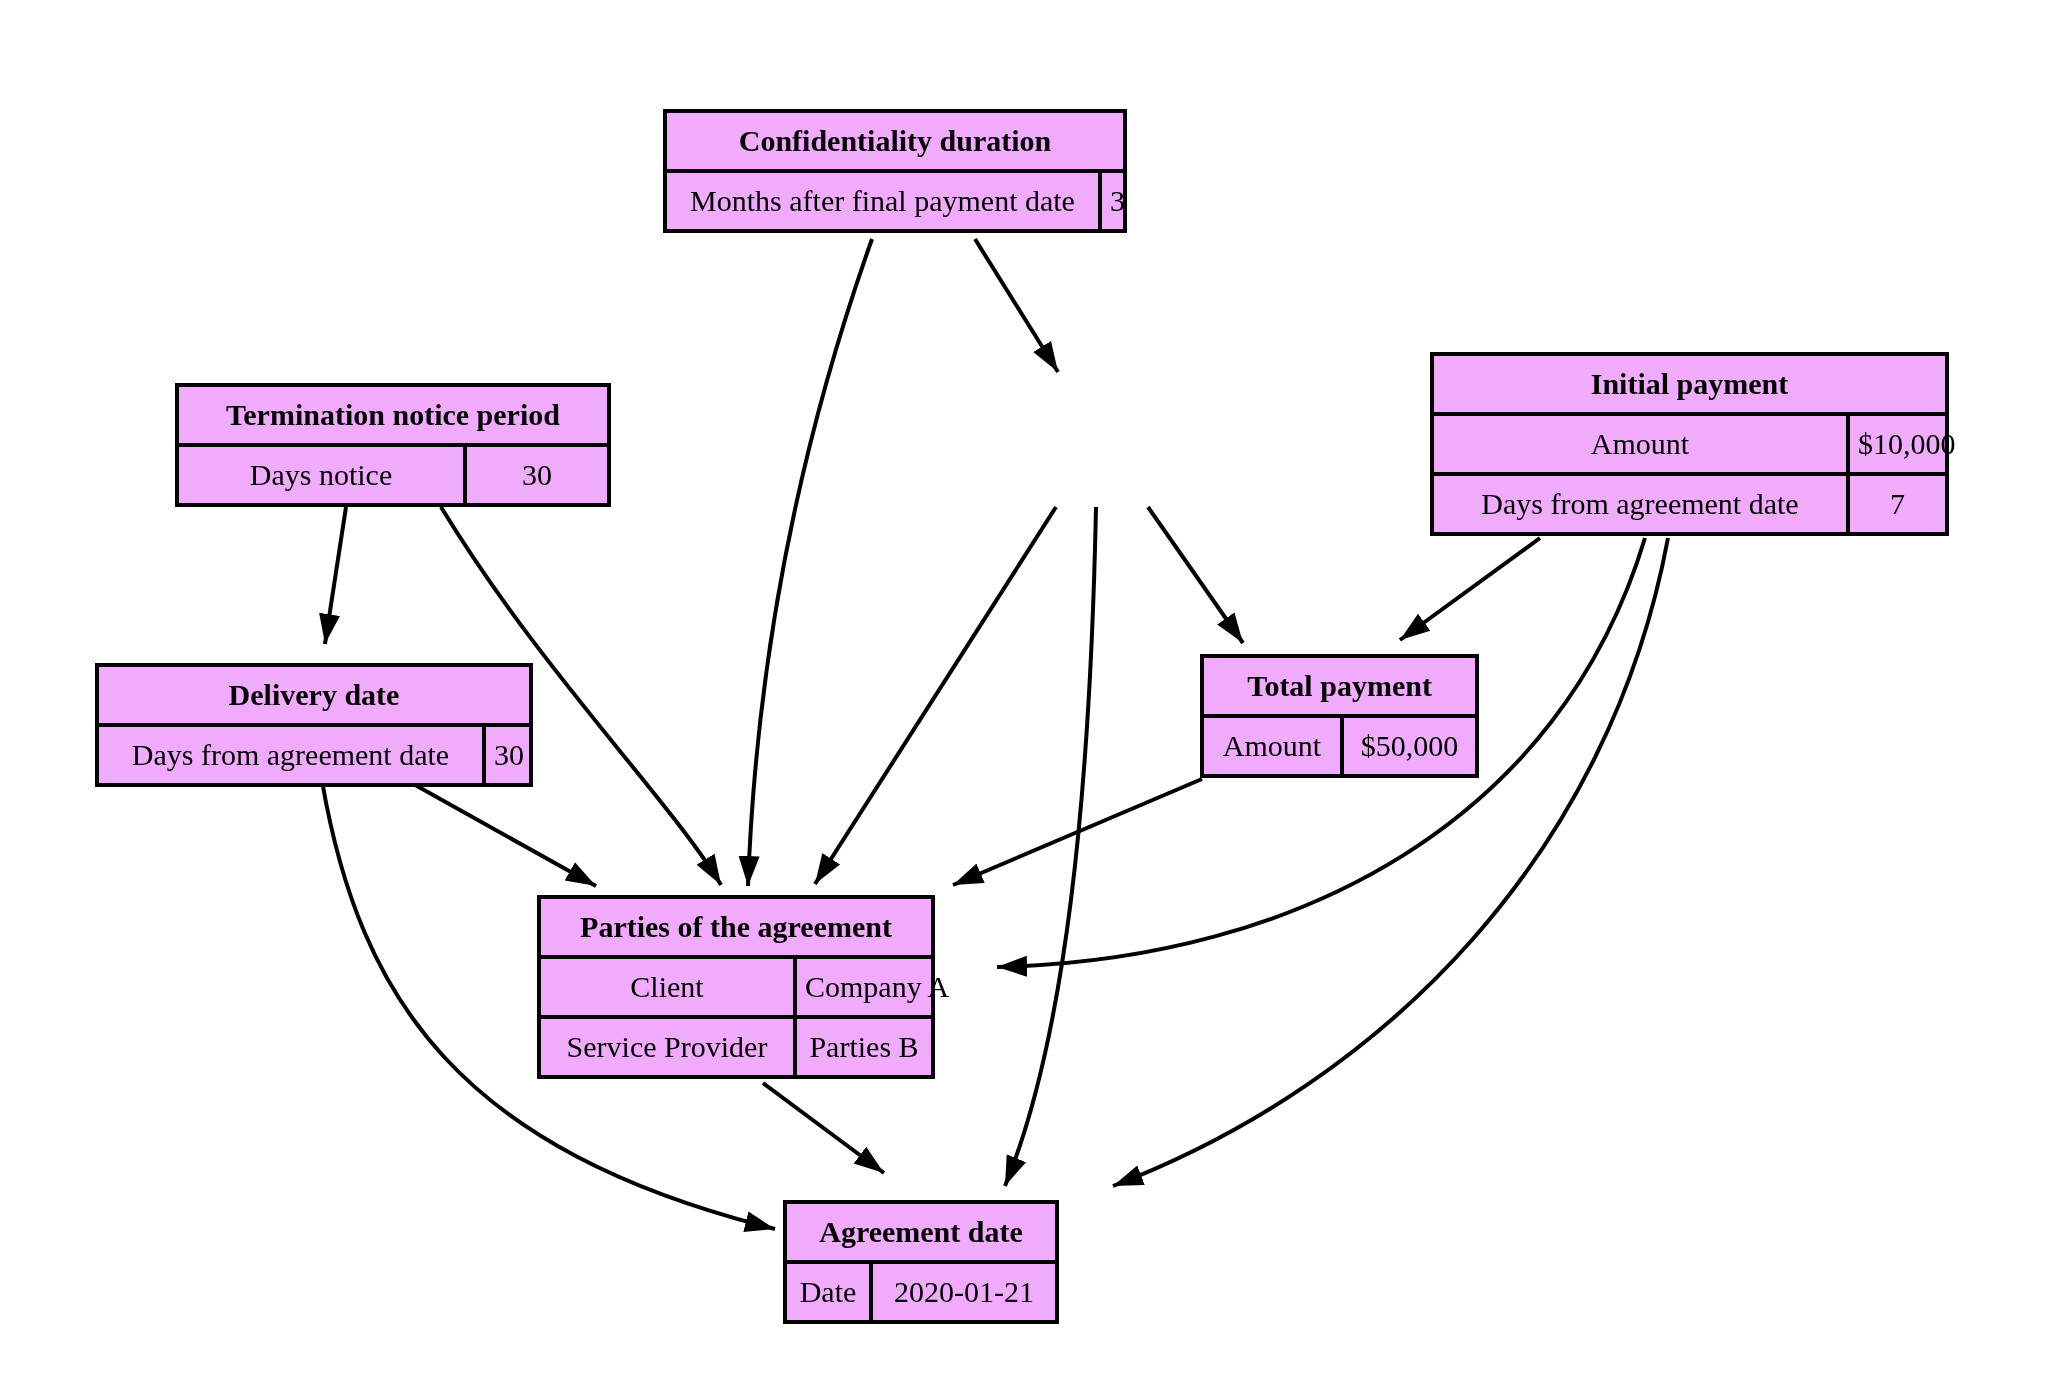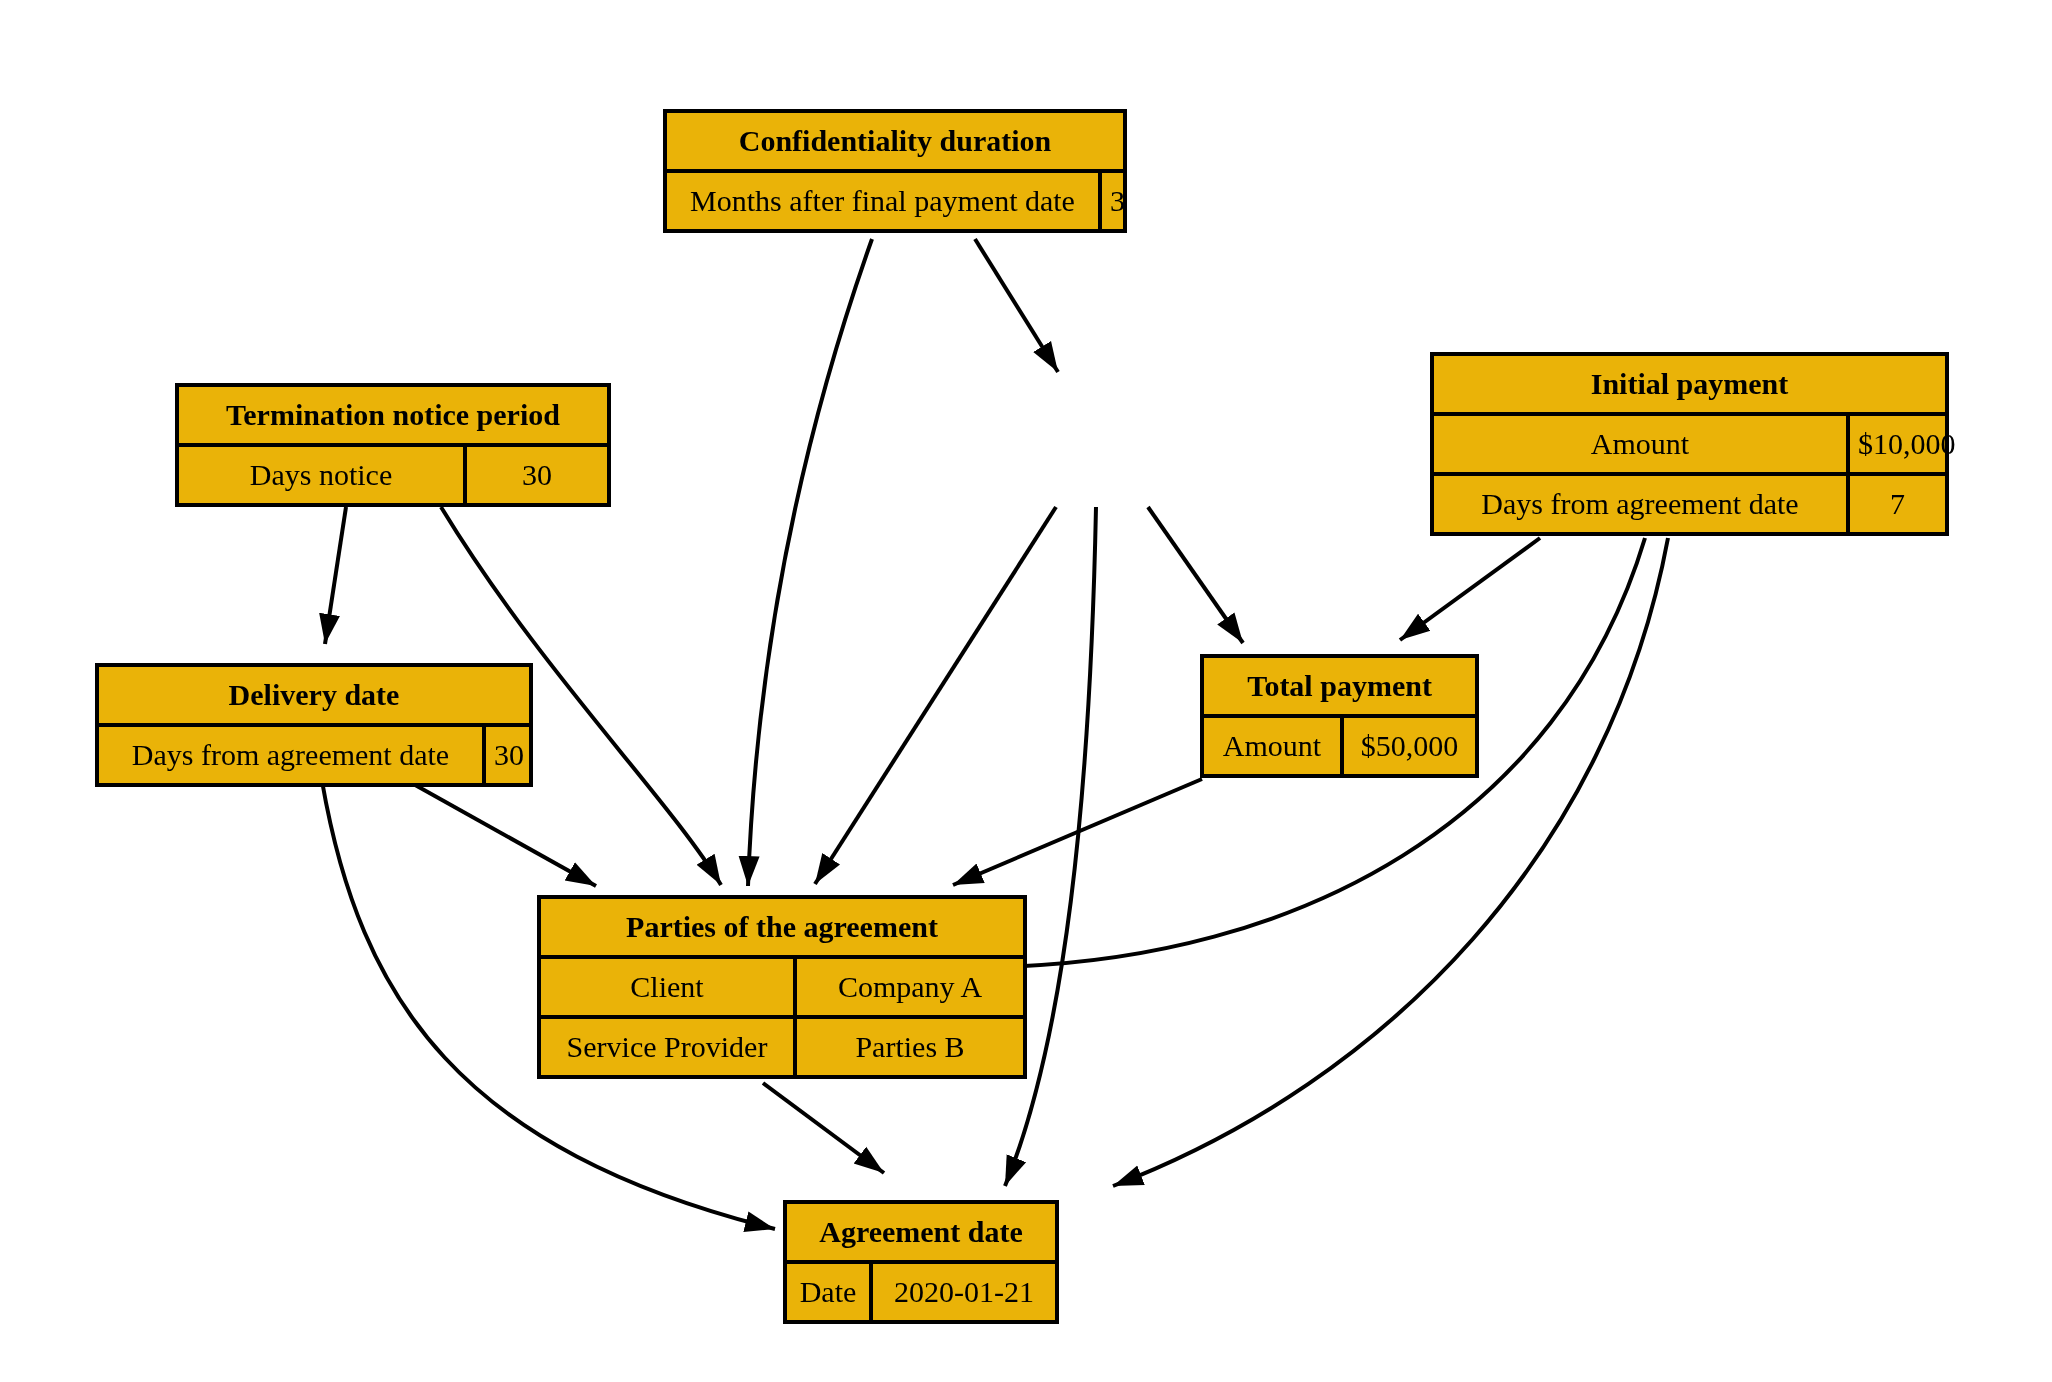--- a/index.html
+++ b/index.html
@@ -20,21 +20,21 @@
   }
   table.node th,table.node td{
     border:4px solid #000000;
     font-size:30px;
     color:#000000;
     text-align:center;
     vertical-align:middle;
     height:56px;
     padding:0 8px;
     white-space:nowrap;
-    background:#eab308;
+    background:#f0abfc;
     font-family:Liberation Serif, serif;
   }
   table.node th{font-weight:bold;}
 </style>
 </head>
 <body>
 
 <div class="canvas">
 
   <svg class="wires" width="2052" height="1382" viewBox="0 0 2052 1382">
@@ -137,21 +137,21 @@
         <tr>
           <th colspan="2">Total payment</th>
         </tr>
     <tr>
       <td>Amount</td>
       <td>$50,000</td>
     </tr>
   </tbody>
     </table>
 
-  <table class="node" style="left:537px;top:895px;width:490px;">
+  <table class="node" style="left:537px;top:895px;width:398px;">
     <colgroup>
         <col style="width:256px">
         <col>
       </colgroup>
     <tbody>
         <tr>
           <th colspan="2">Parties of the agreement</th>
         </tr>
     <tr>
       <td>Client</td>

